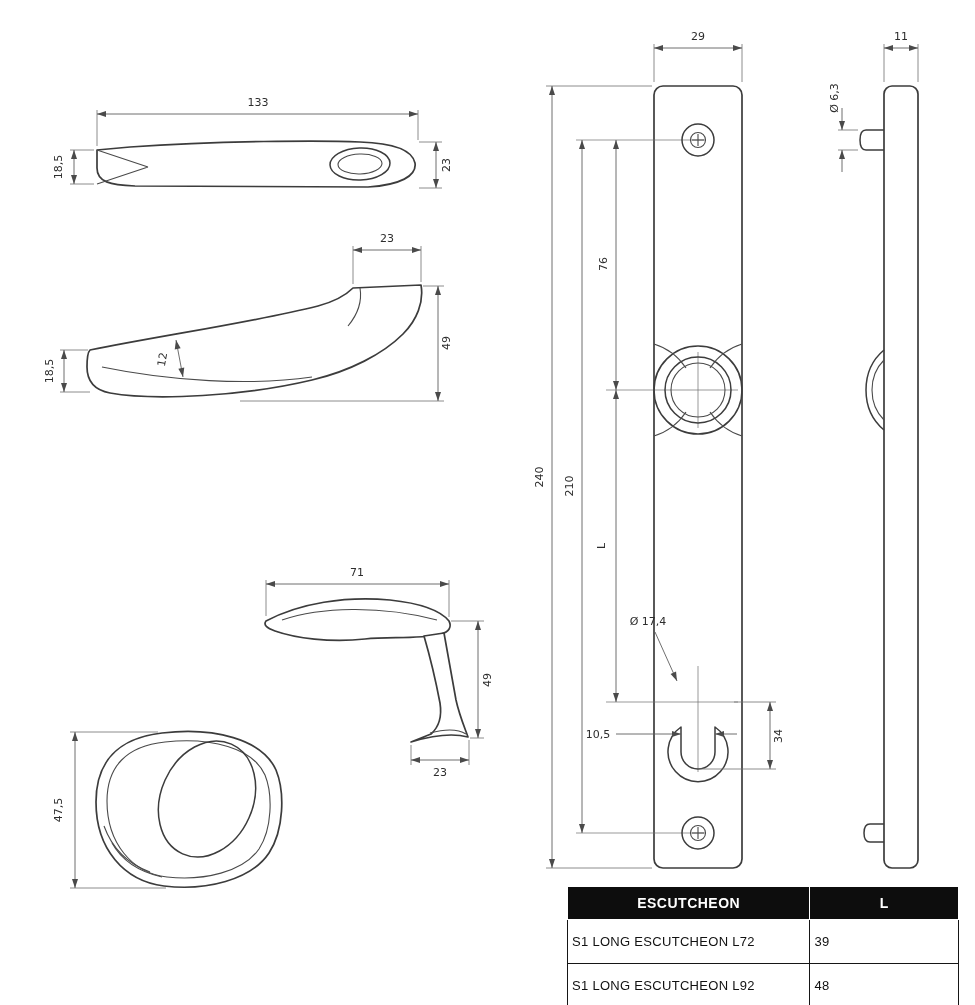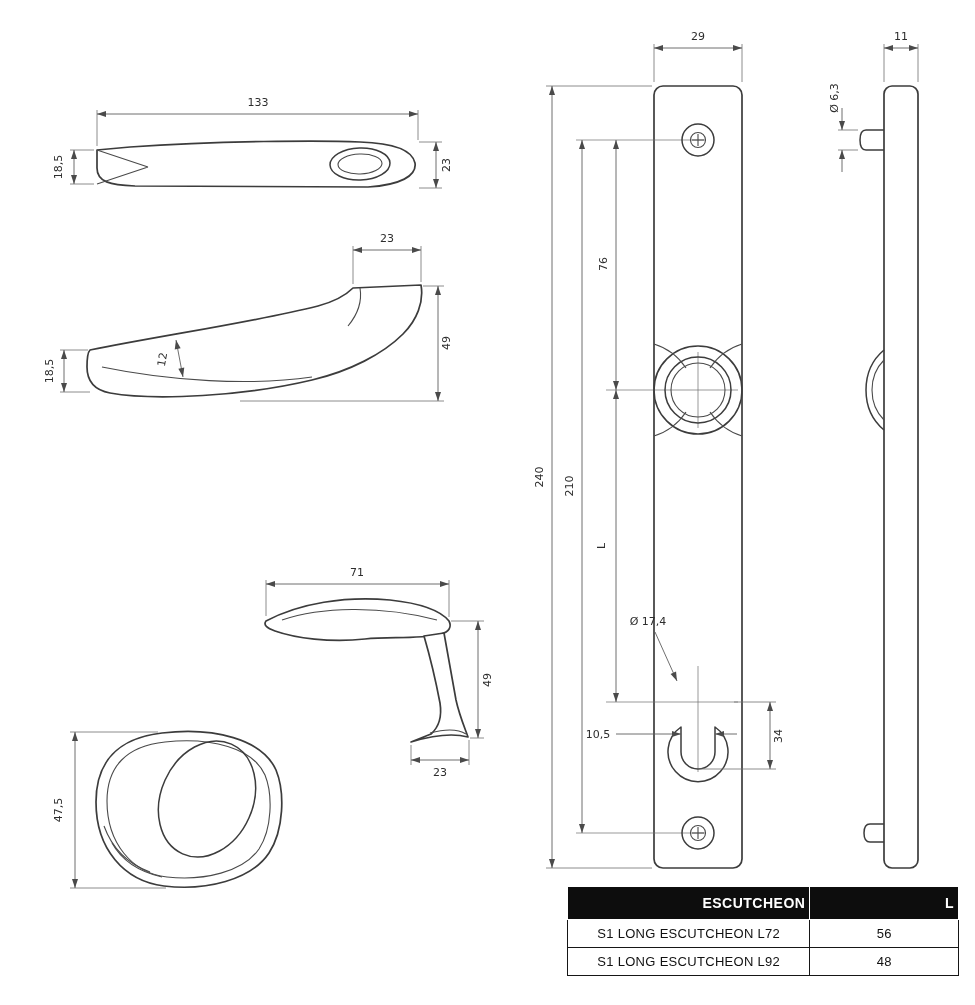--- a/index.html
+++ b/index.html
@@ -16,25 +16,25 @@
   .part2  { fill:none;    stroke:#3c3c3c; stroke-width:1.5; stroke-linejoin:round; }
   .detail { fill:none;    stroke:#4a4a4a; stroke-width:1.1; }
   .dim    { fill:none;    stroke:#5f5f5f; stroke-width:0.9; }
   .ext    { fill:none;    stroke:#6f6f6f; stroke-width:0.8; }
   .cline  { fill:none;    stroke:#6f6f6f; stroke-width:0.7; }
 
   .spec-table-wrap { position:absolute; left:567px; top:886px; width:392px; }
   table.spec { border-collapse:collapse; width:100%; table-layout:fixed; }
   table.spec th {
     background:#0d0d0d; color:#ffffff; font-size:14px; font-weight:700;
-    letter-spacing:.5px; padding:8px 4px; border:1px solid #ffffff; text-align:right;
+    letter-spacing:.5px; padding:8px 4px; border:1px solid #ffffff; text-align:center;
   }
   table.spec td {
     border:1px solid #161616; background:#ffffff; color:#111111;
-    font-size:13px; letter-spacing:.3px; text-align:center; padding:6px 4px;margin-top:33px;
+    font-size:13px; letter-spacing:.3px; padding:14px 4px;margin-top:33px;
   }
   .col-name { width:62%; } .col-len { width:38%; }
 </style>
 </head>
 <body>
 
 <div id="sheet">
 
 <svg width="975" height="1005" viewBox="0 0 975 1005">
   <defs>
@@ -204,21 +204,21 @@
         </colgroup>
       <thead>
         <tr>
           <th>ESCUTCHEON</th>
           <th>L</th>
         </tr>
       </thead>
       <tbody>
         <tr>
           <td>S1 LONG ESCUTCHEON L72</td>
-          <td>56</td>
+          <td>39</td>
         </tr>
         <tr>
           <td>S1 LONG ESCUTCHEON L92</td>
           <td>48</td>
         </tr>
       </tbody>
     </table>
   </div>
 
 </div>

